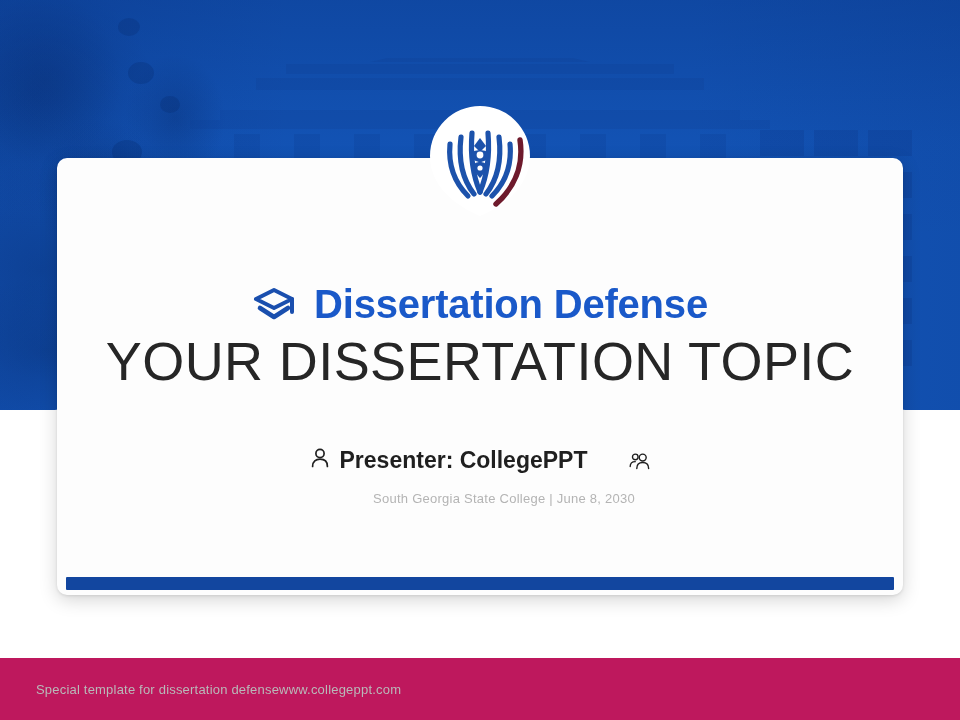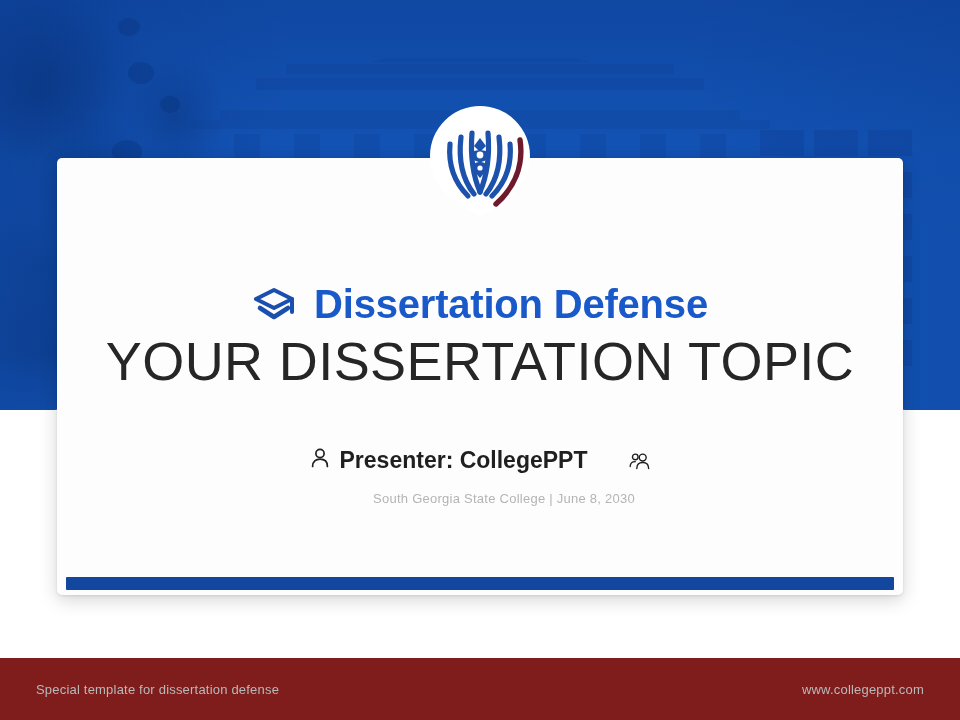--- a/index.html
+++ b/index.html
@@ -110,21 +110,21 @@
   }
 
   
   #card {
     position: absolute;
     left: 57px;
     top: 158px;
     width: 846px;
     height: 437px;
     background: #fdfdfd;
-    border-radius: 5px;
+    border-radius: 10px;
     box-shadow: 0 5px 18px rgba(0,0,0,0.17), 0 1px 3px rgba(0,0,0,0.10);
     z-index: 5;
   }
 
   #card-accent-bar {
     position: absolute;
     left: 9px;
     right: 9px;
     bottom: 5px;
     height: 13px;
@@ -202,24 +202,23 @@
 
   
   #footer {
     position: absolute;
     left: 0;
     bottom: 0;
     width: 960px;
     height: 62px;
     display: flex;
     align-items: center;
-    justify-content: space-between;
     padding: 0 36px;
     box-sizing: border-box;
-    background: #7f1d1d;
+    background: #be185d;
   }
   .footer-text {
     font-size: 13px;
     color: #b9b9b9;
     letter-spacing: 0.2px;
     white-space: nowrap;
   }
 </style>
 </head>
 <body>

